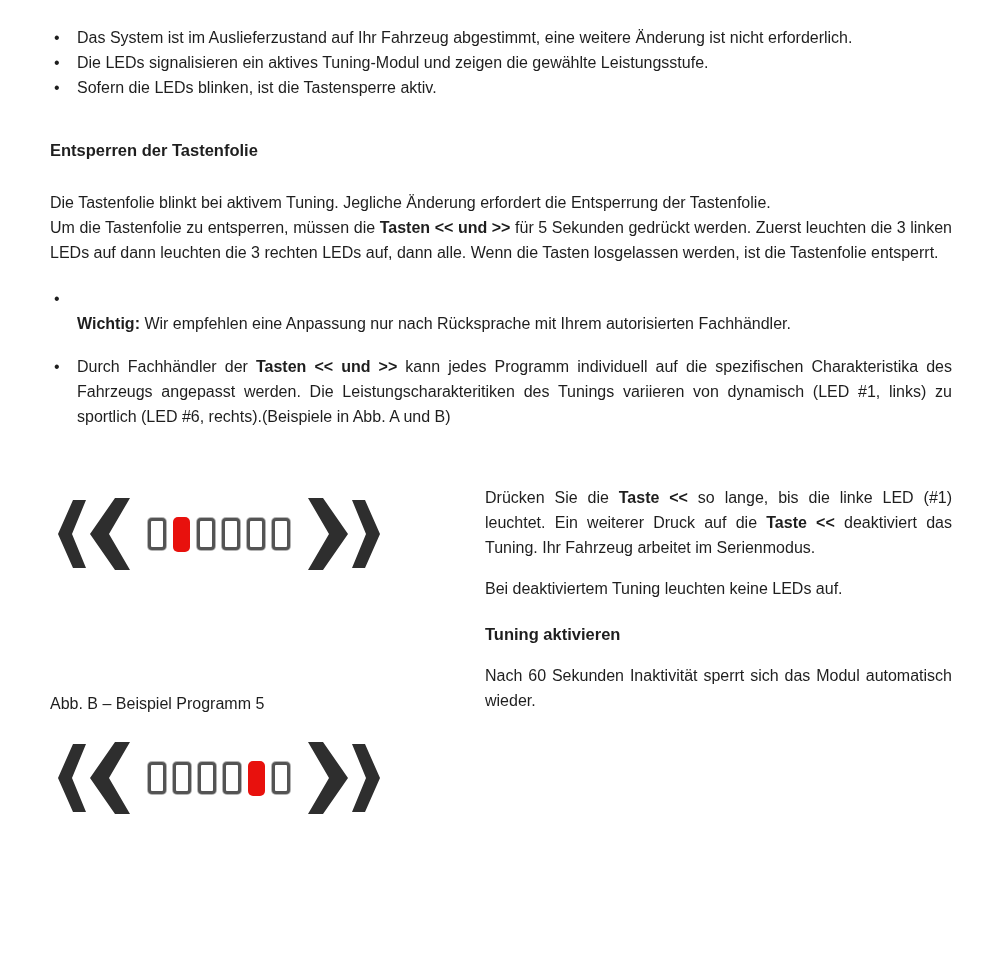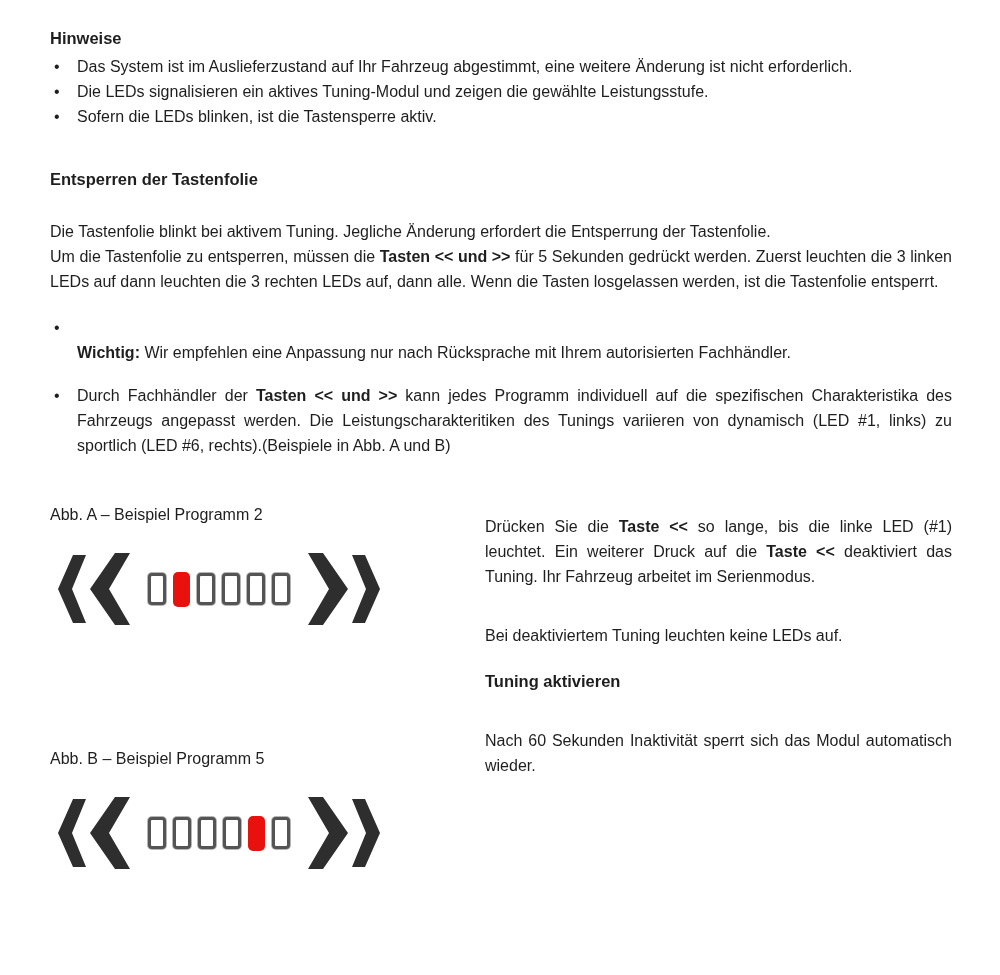--- a/index.html
+++ b/index.html
@@ -57,29 +57,28 @@
   .led.on {
     width:17px; height:35px;
     border:none; box-shadow:none;
     background:var(--led-active,#e8110d);
     border-radius:5px;
   }
 
   .col-right .sub-title { margin-top:34px; }
   .col-right .sub-title.second { margin-top:20px; }
   .col-right p { margin-top:12px; }
-  .col-right p.gap { margin-top:34px; }
+  .col-right p.gap { margin-top:16px; }
 </style>
 </head>
 <body>
 
 <main class="page">
 
   <section>
-    <h2 class="sec-title">Hinweise</h2>
     <div class="bullet">
       <span class="dot">•</span>
       <span class="btxt"><span>Das System ist im Auslieferzustand auf Ihr Fahrzeug abgestimmt, eine weitere Änderung ist nicht erforderlich.</span></span>
     </div>
     <div class="bullet">
       <span class="dot">•</span>
       <span class="btxt"><span>Die LEDs signalisieren ein aktives Tuning-Modul und zeigen die gewählte Leistungsstufe.</span></span>
     </div>
     <div class="bullet">
       <span class="dot">•</span>
@@ -102,21 +101,20 @@
       <div class="bullet mt18">
         <span class="dot">•</span>
         <span class="btxt"><span>Durch Fachhändler der </span><span style="font-weight: bold;">Tasten &lt;&lt; und &gt;&gt;</span><span> kann jedes Programm individuell auf die spezifischen Charakteristika des Fahrzeugs angepasst werden. Die Leistungscharakteritiken des Tunings variieren von dynamisch (LED #1, links) zu sportlich (LED #6, rechts).(Beispiele in Abb. A und B)</span></span>
       </div>
     </div>
   </section>
 
   <div class="bottom">
 
     <div class="col-left">
-      <div class="fig-label">Abb. A – Beispiel Programm 2</div>
 
       <div class="figure fig-a">
         <svg class="chev" width="78" height="74" viewBox="0 0 78 74" aria-hidden="true">
           <polygon points="15,3 28,3 14,37 28,71 15,71 0,37"></polygon>
           <polygon points="57,1 72,1 51,37 72,73 57,73 32,37"></polygon>
         </svg>
         <div class="led-row">
             <div class="led"></div>
             <div class="led on"></div>
             <div class="led"></div>

